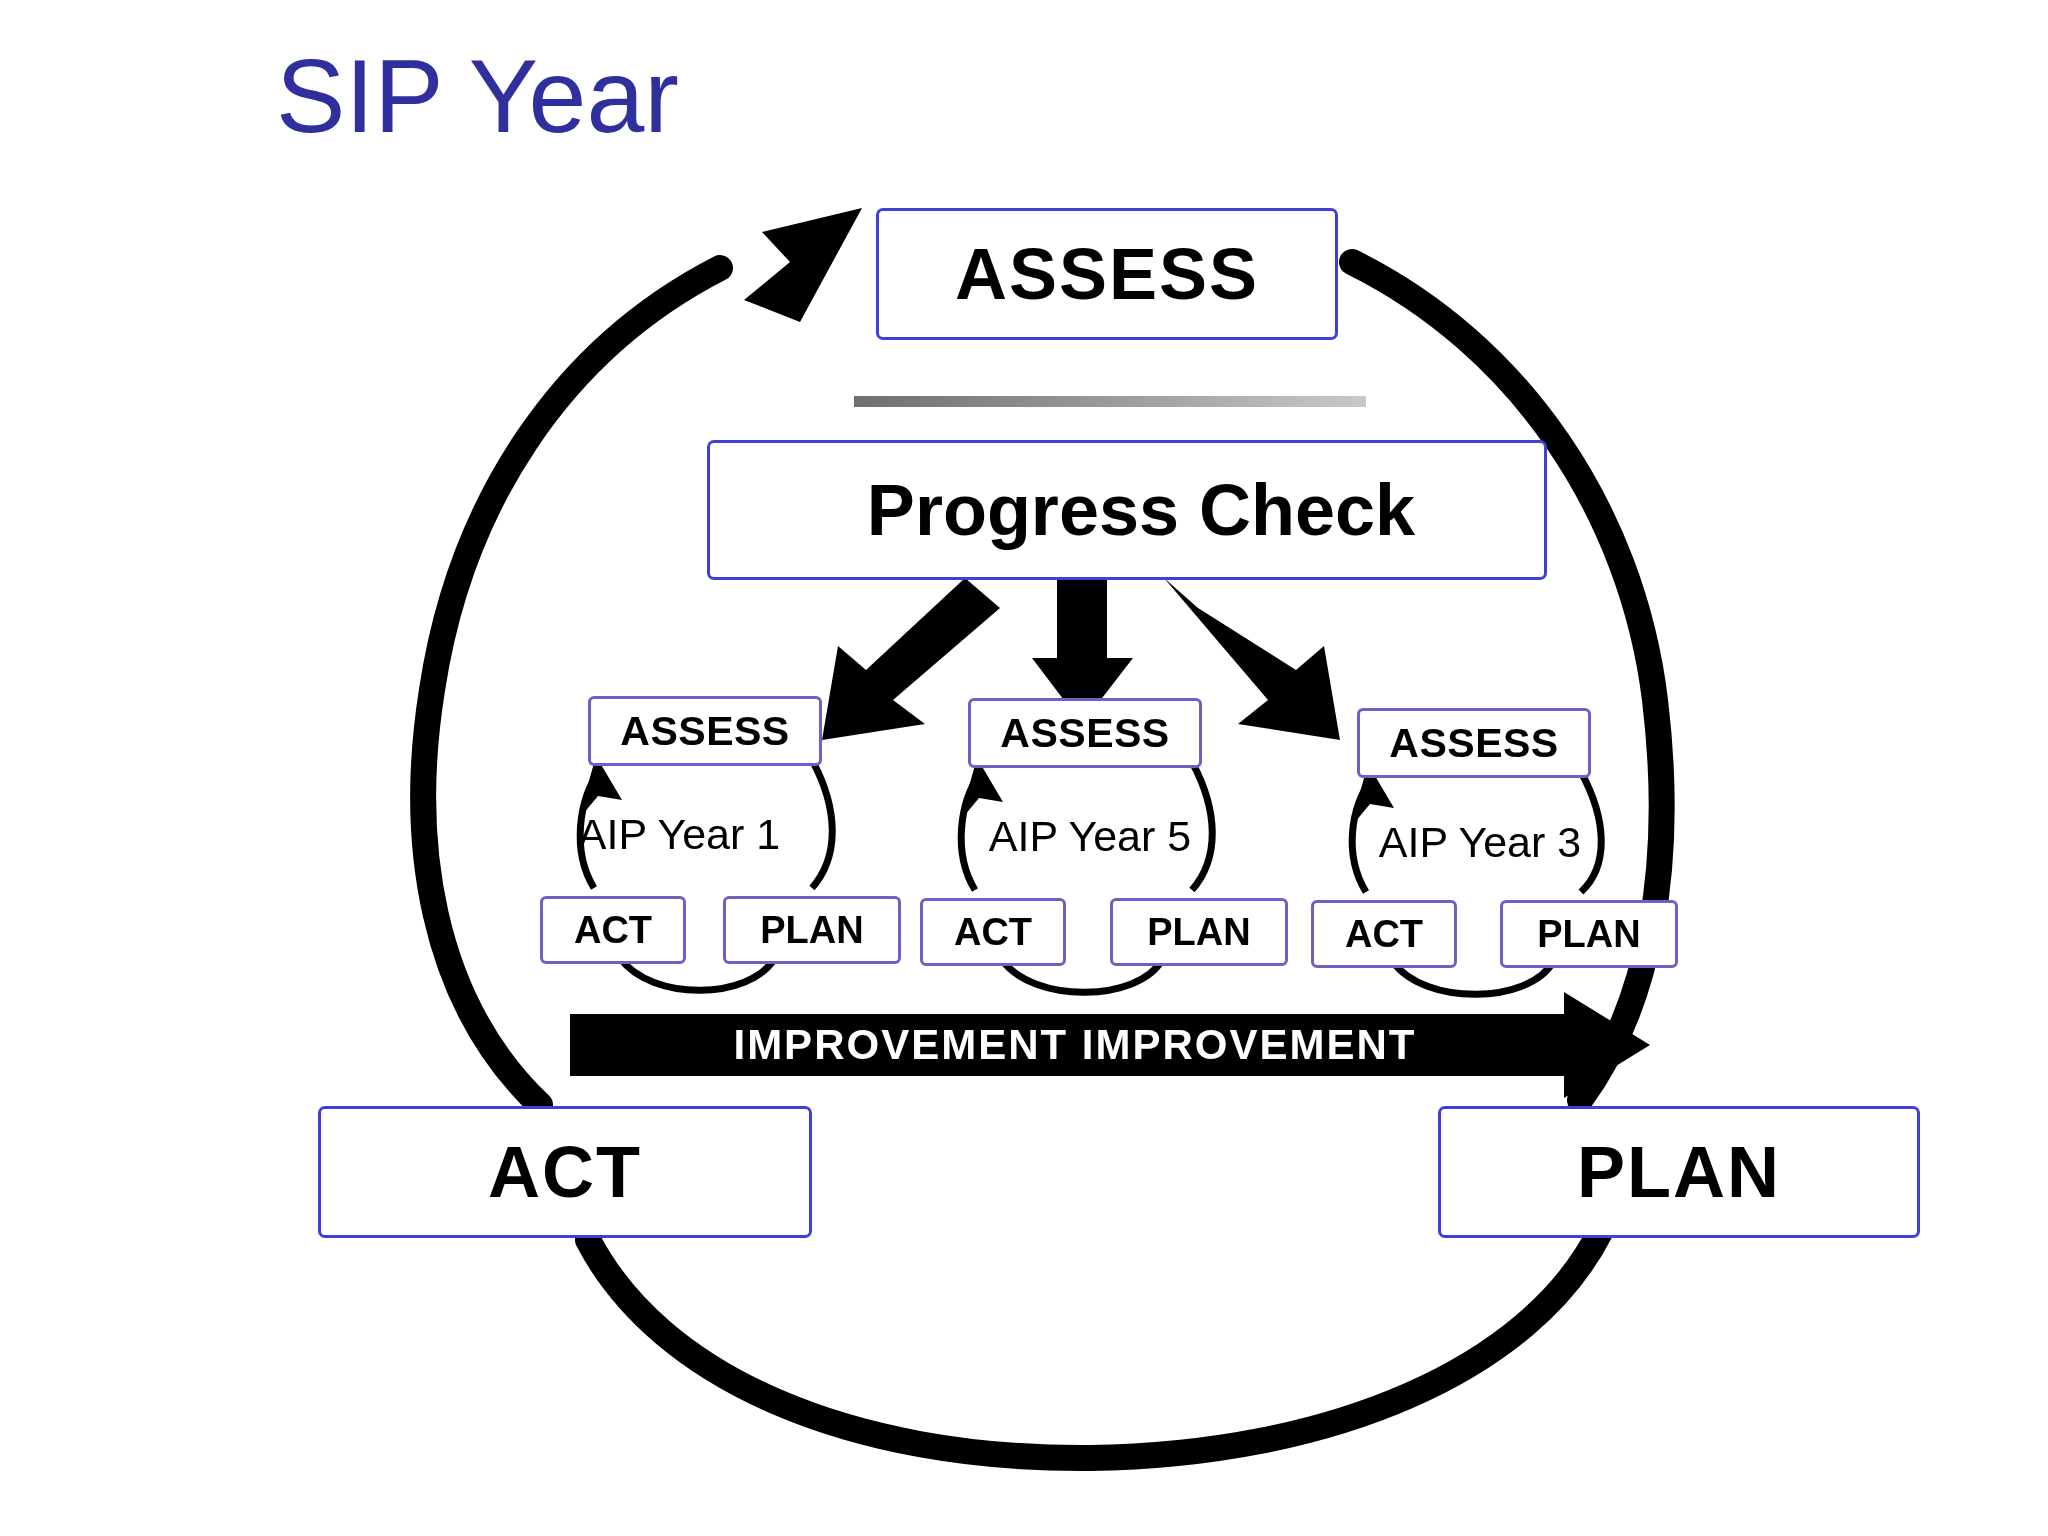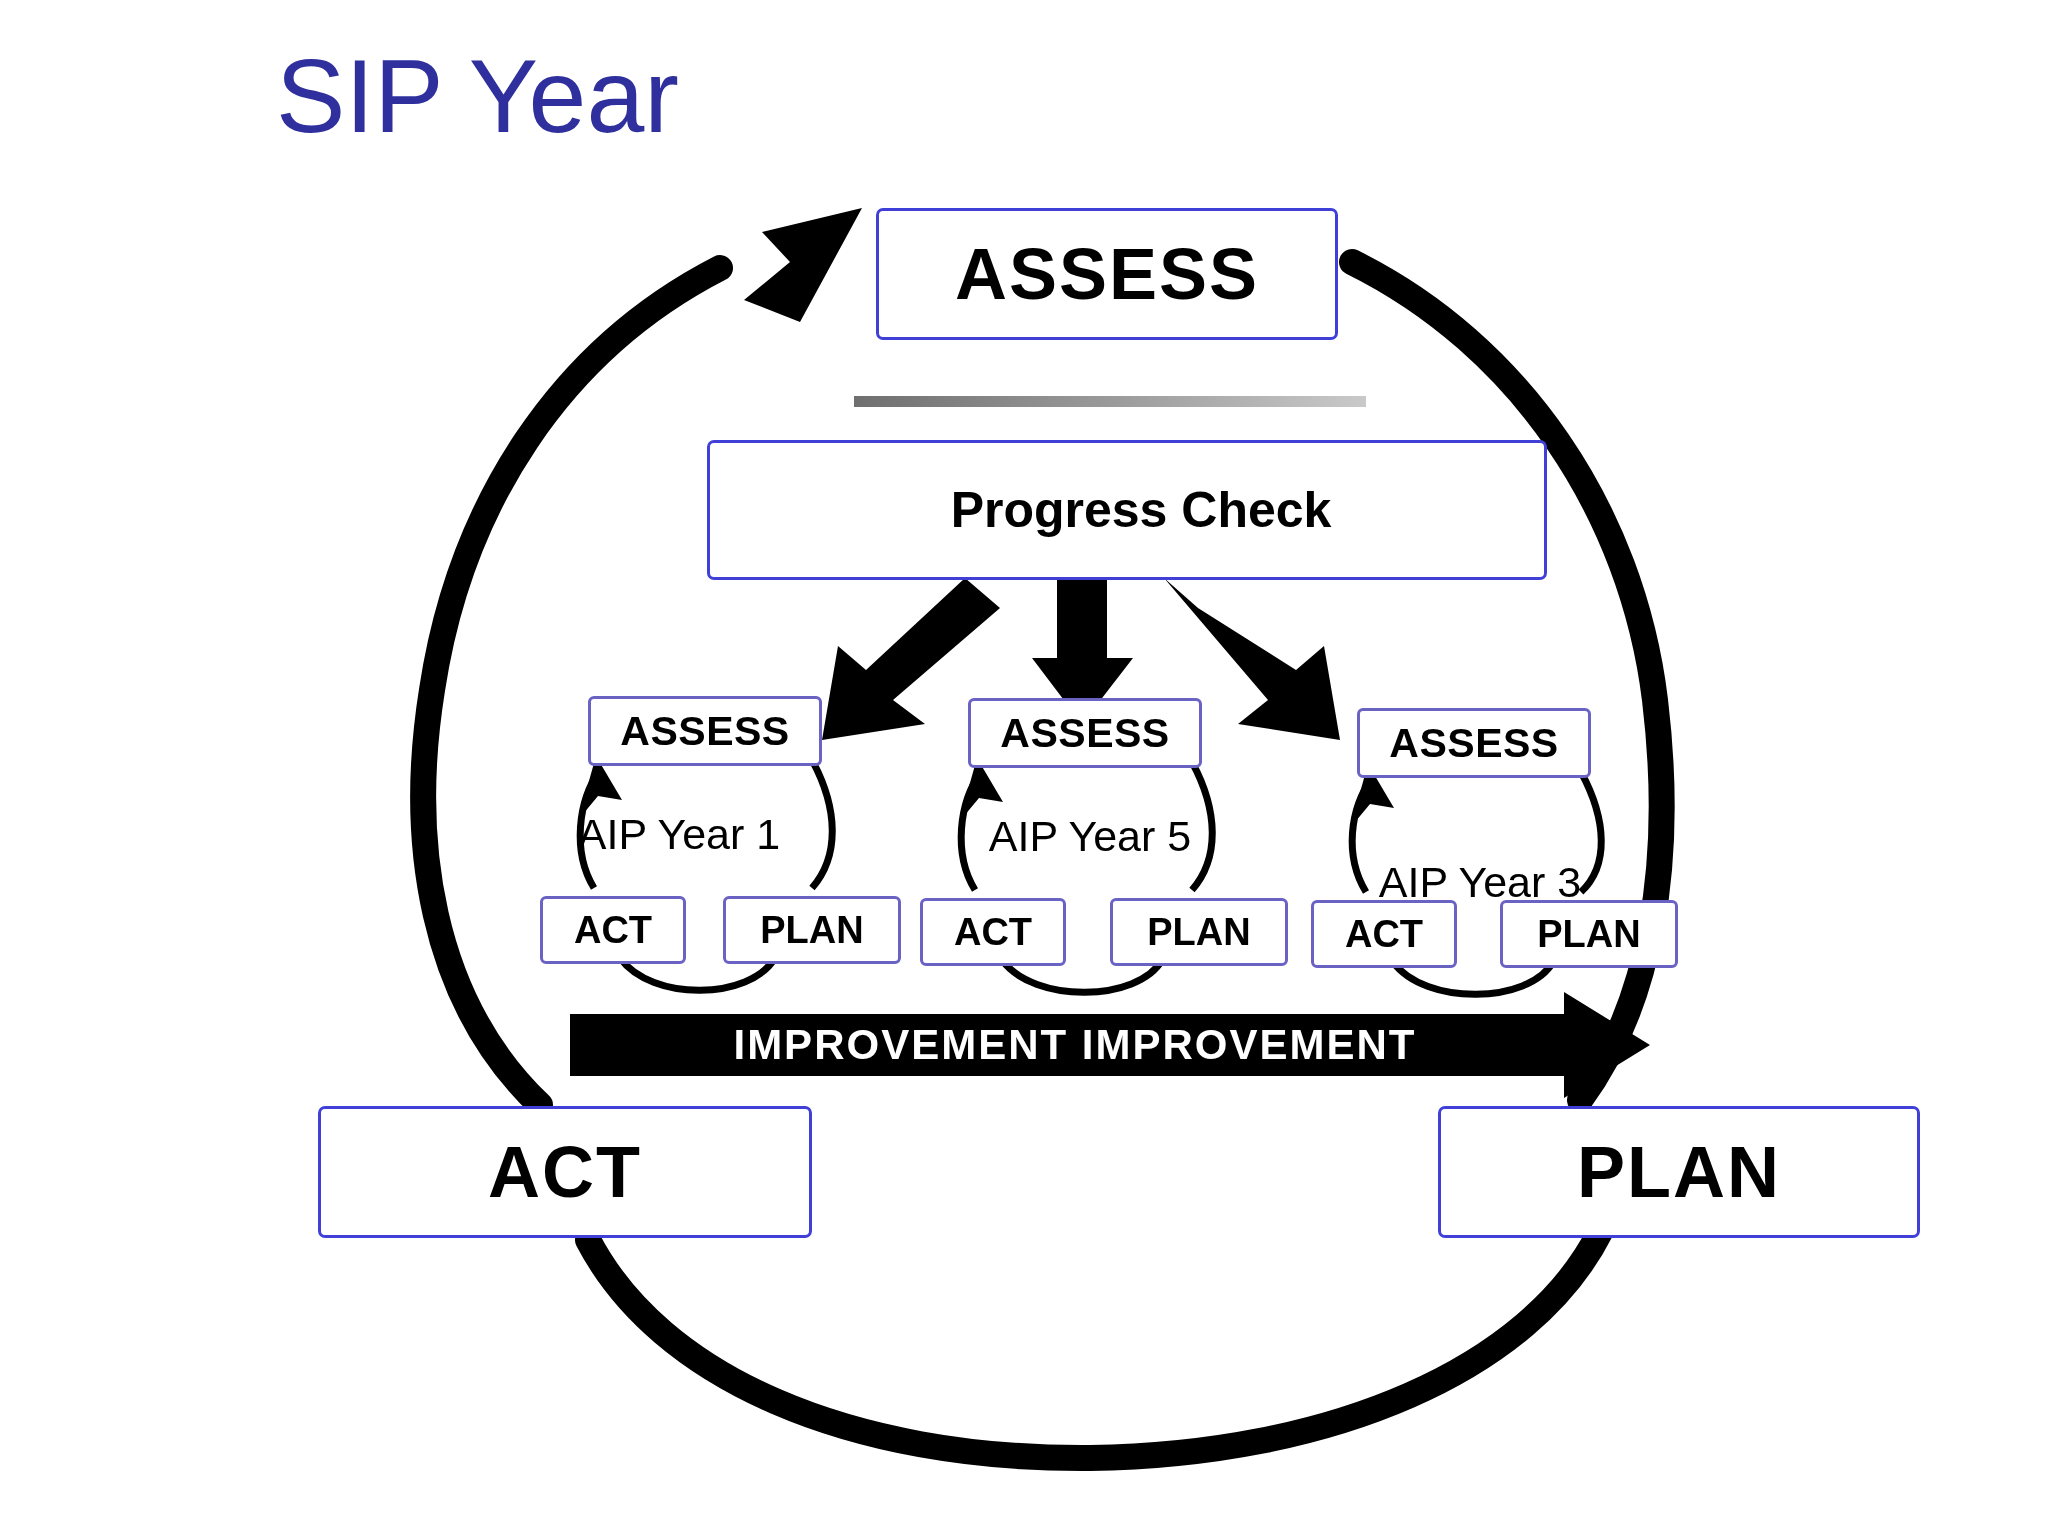--- a/index.html
+++ b/index.html
@@ -63,21 +63,21 @@
     margin-top: 8px;
   }
 
   
   .node-major {
     font-size: 72px;
     letter-spacing: 2px;
   }
 
   #node-assess-main  { left: 876px; top: 200px;  width: 462px; height: 132px; }
-  #node-progress     { left: 707px; top: 432px;  width: 840px; height: 140px; font-size: 50px; letter-spacing: 0px; padding-left: 28px;}
+  #node-progress     { left: 707px; top: 432px;  width: 840px; height: 140px; font-size: 72px; letter-spacing: 0px; padding-left: 28px;}
   #node-act-main     { left: 318px; top: 1098px; width: 494px; height: 132px; }
   #node-plan-main    { left: 1438px; top: 1098px; width: 482px; height: 132px; }
 
   
   .node-sub-assess {
     font-size: 41px;
     letter-spacing: 0.5px;
     border-width: 3px;
     border-radius: 6px;
     border-color: #6a63c4;
@@ -107,21 +107,21 @@
   .cycle-label {
     position: absolute;
     font-size: 43px;
     font-weight: 400;
     color: #000000;
     white-space: nowrap;
     text-align: center;
   }
   #c1-label { left: 569px;  top: 810px; width: 220px; }
   #c2-label { left: 980px;  top: 812px; width: 220px; }
-  #c3-label { left: 1370px; top: 818px; width: 220px; margin-top: 40px; }
+  #c3-label { left: 1370px; top: 818px; width: 220px; }
 
   
   #gray-divider {
     position: absolute;
     left: 854px;
     top: 396px;
     width: 512px;
     height: 11px;
     background: linear-gradient(to right, #6f6f6f, #9a9a9a, #c9c9c9);
   }

